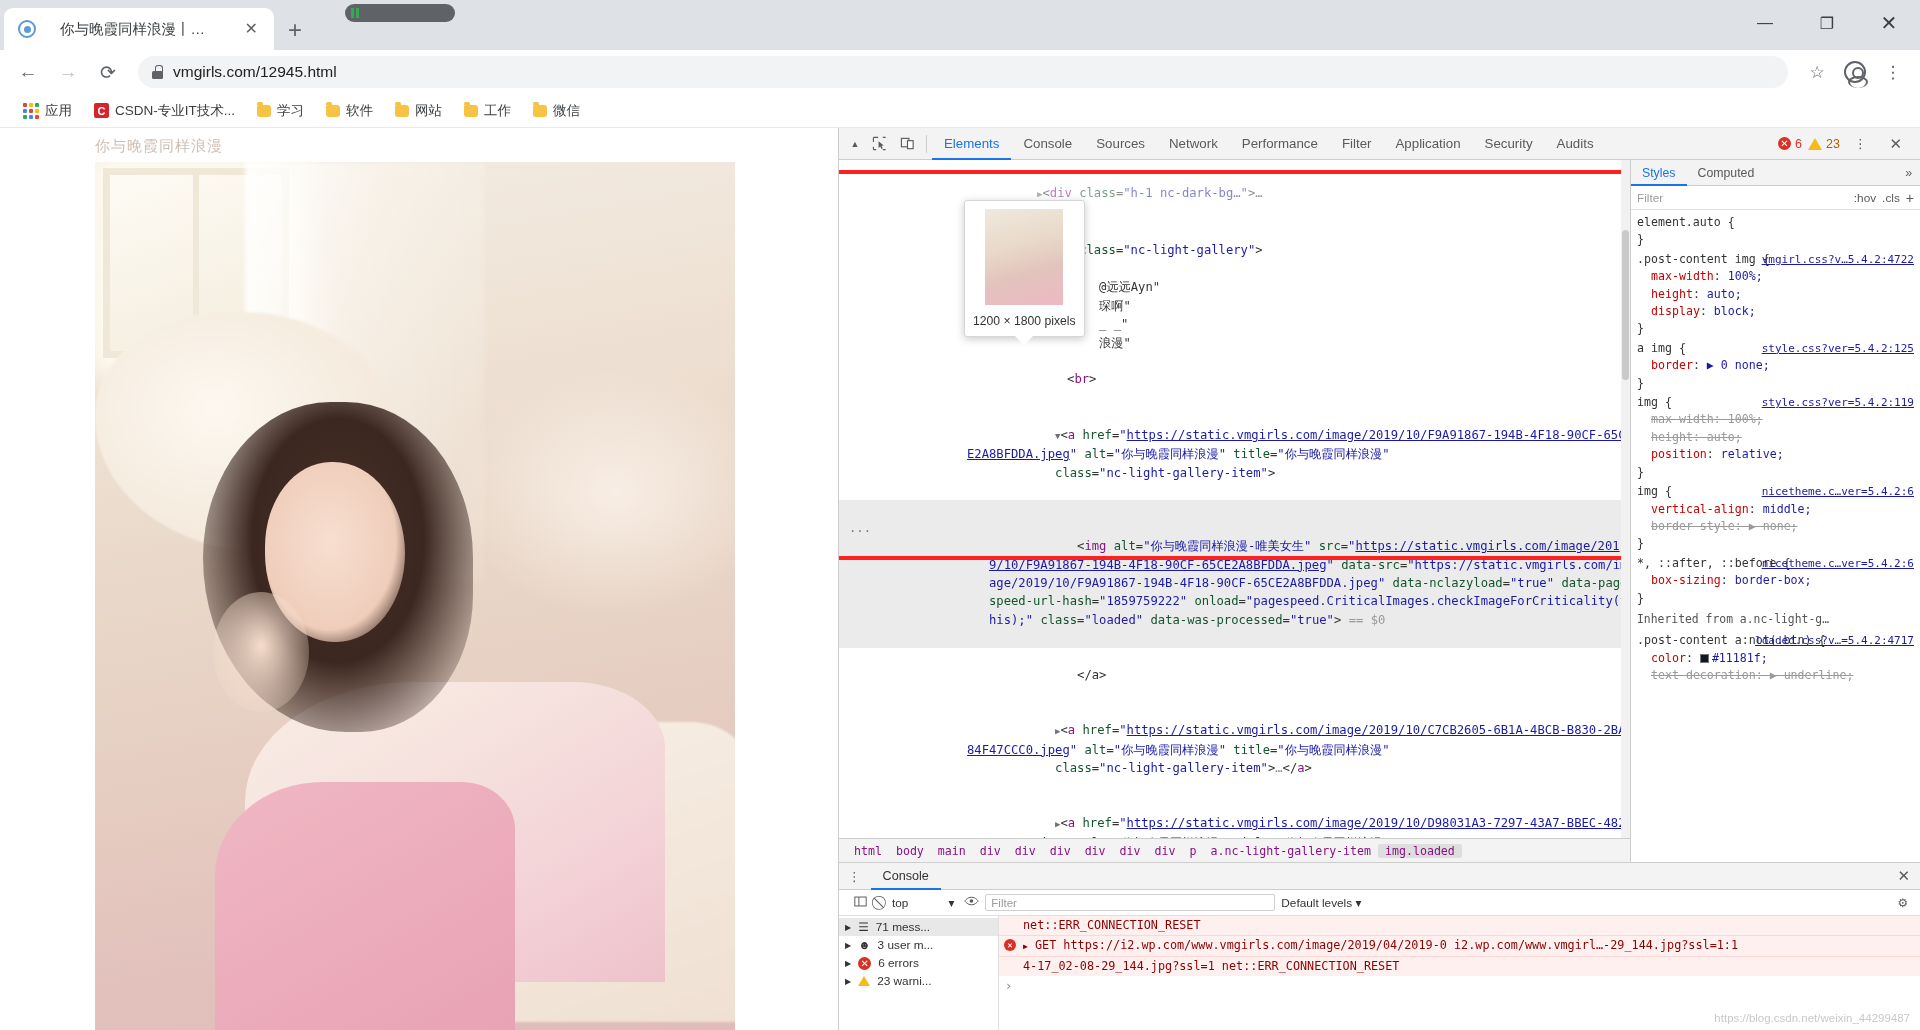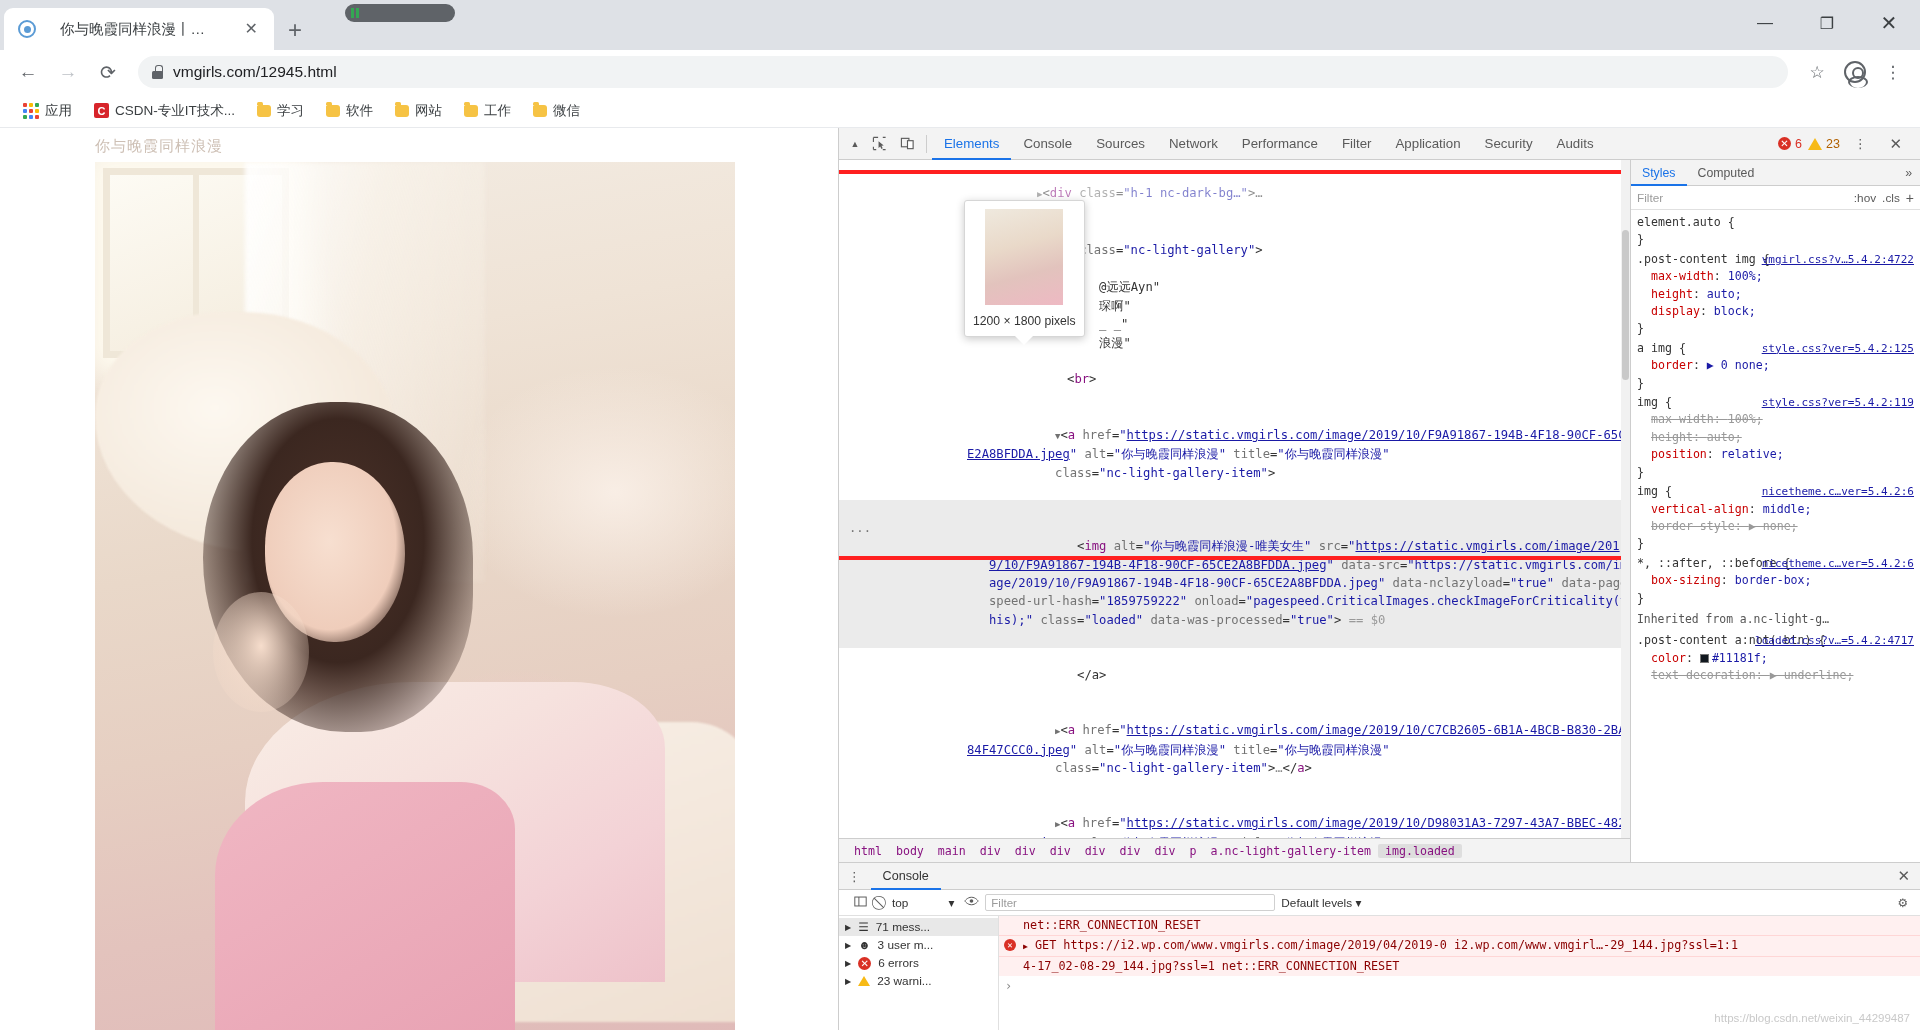--- a/index.html
+++ b/index.html
@@ -172,21 +172,21 @@
   .dt-main { flex:1; display:flex; min-height:0; }
   .dom-pane { flex:1; min-width:0; position:relative; background:#fff; display:flex; flex-direction:column;}
   .dom-tree {
     flex:1; overflow:hidden; position:relative;
     font-family:"DejaVu Sans Mono","Liberation Mono",monospace;
     font-size:12.2px; line-height:18.4px; color:#333; padding:6px 0 0 0;
   }
   .dom-line { white-space:pre-wrap; padding-left:14px; word-break:break-all; }
   .tri { color:#727272; font-size:9px; }
   .tg { color:#881280; }
-  .at { color:#737373; }
+  .at { color:#14532d; }
   .av { color:#1a1aa6; }
   .lk { color:#1a1aa6; text-decoration:underline; }
   .pn { color:#333; }
   .ell { color:#888; }
   .sel-row { background:#ebebeb; }
   .dots3 { color:#777; }
 
   .redbox {
     position:absolute; border:4px solid #ff2020; pointer-events:none;
   }

